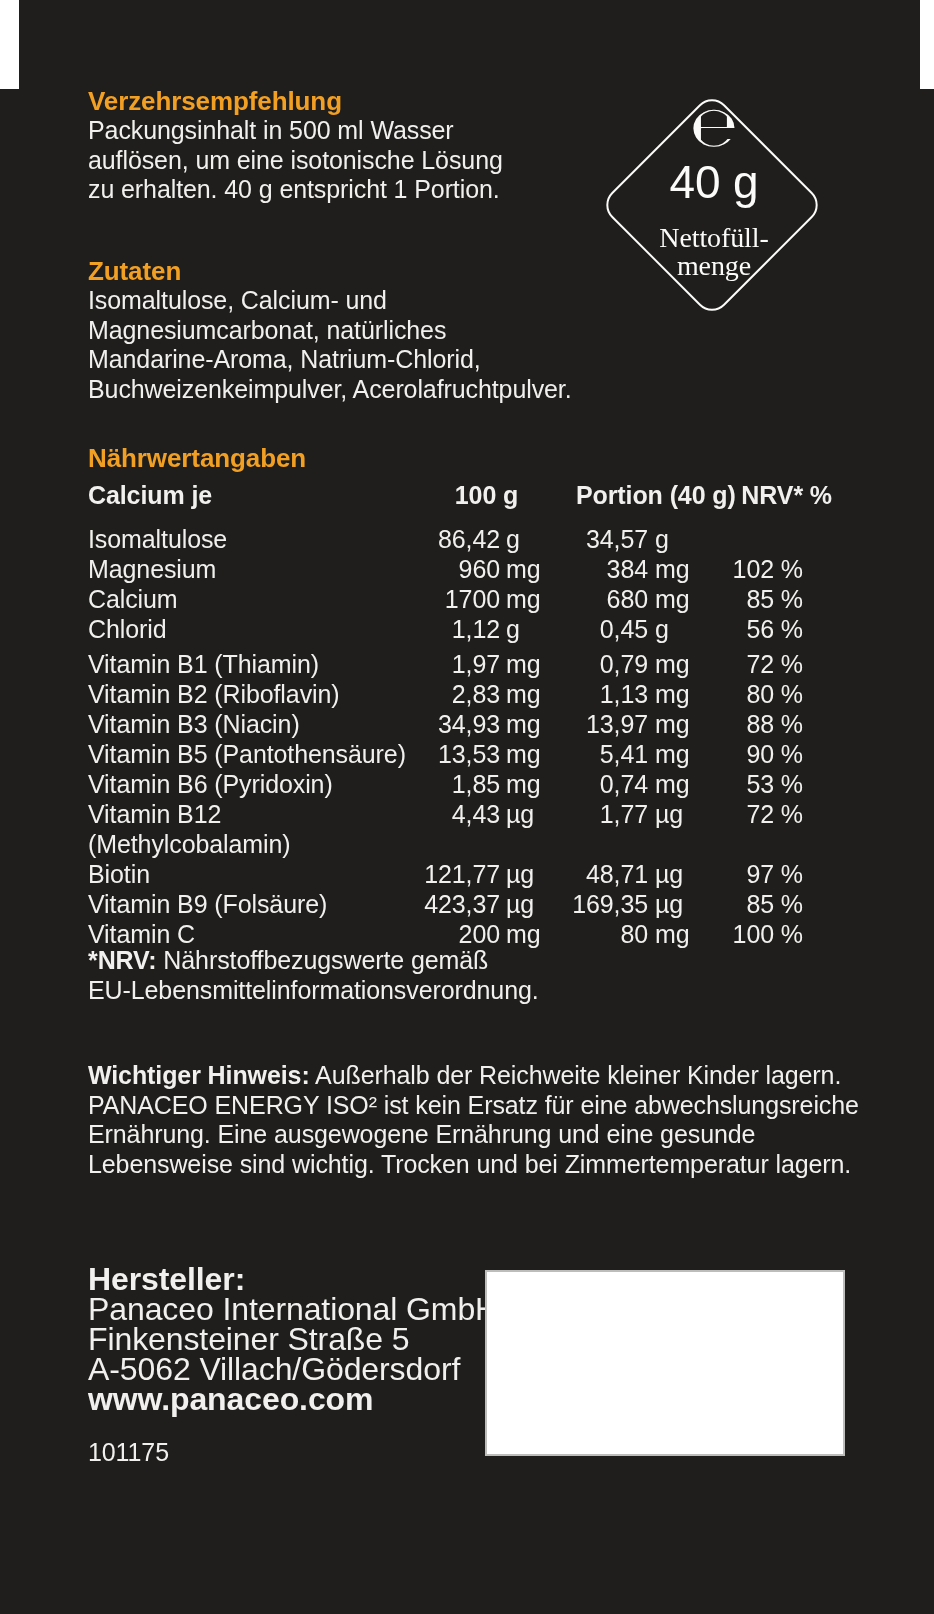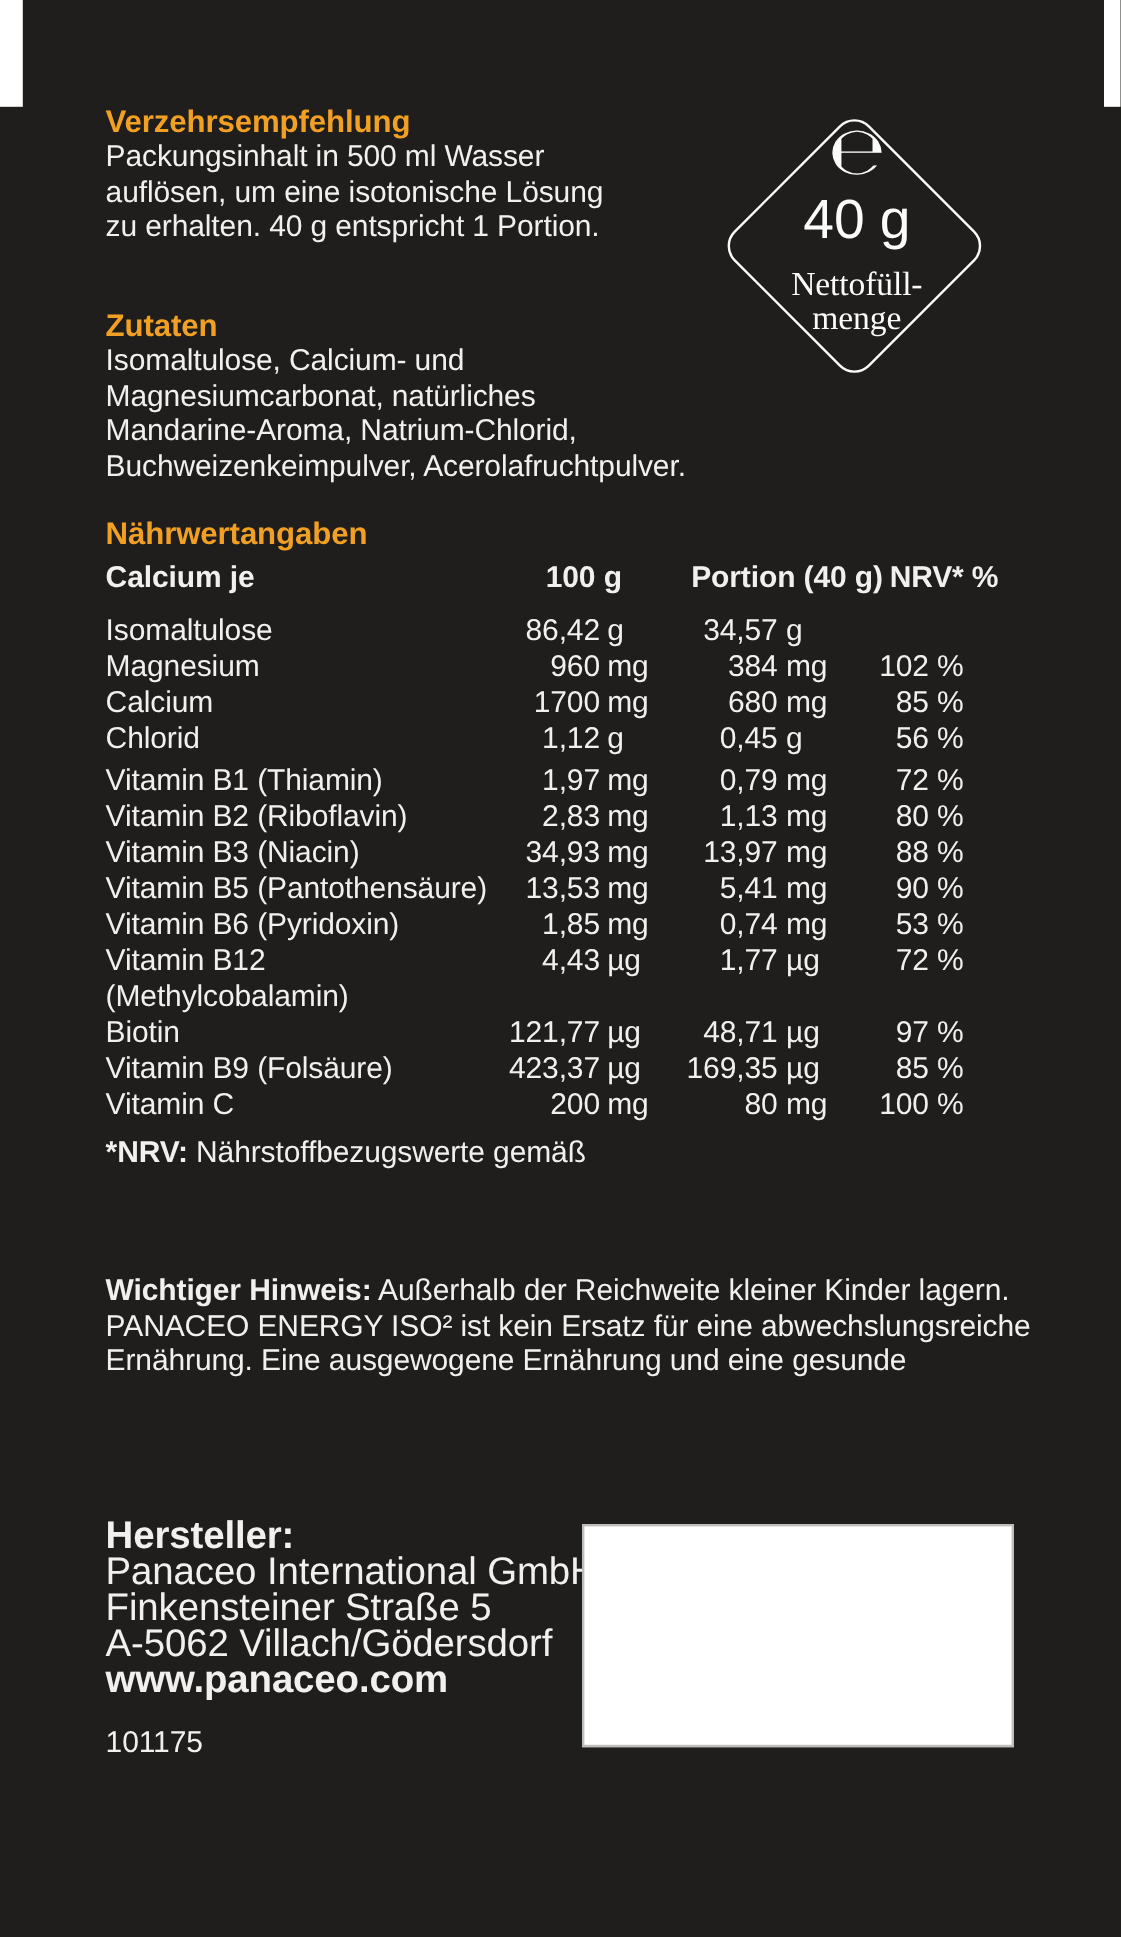--- a/index.html
+++ b/index.html
@@ -26,21 +26,21 @@
     border:2.5px solid #fbfbfa;border-radius:18px;transform:rotate(45deg);
     box-sizing:border-box;background:transparent;
   }
   #diamond-content{position:absolute;left:614px;top:98px;width:200px;text-align:center;color:#fbfbfa;}
   #e-mark{font-family:"DejaVu Sans",sans-serif;font-size:56px;line-height:58px;font-weight:400;}
   #net-amount{font-size:46px;line-height:48px;margin-top:2px;}
   .netto-line{font-size:28px;line-height:28px;font-family:Liberation Serif, serif;}
   #netto-label{margin-top:18px;}
 
   
-  #nutrition{position:absolute;left:88px;top:429px;}
+  #nutrition{position:absolute;left:88px;top:443px;}
   #nutrition-header{display:grid;grid-template-columns:330px 137px 153px 95px;
     font-weight:700;font-size:25px;line-height:30px;margin-top:7px;}
   .hdr-100g{text-align:center;}
   .hdr-portion{text-align:left;transform:translateX(21px);white-space:nowrap;}
   .hdr-nrv{text-align:right;transform:translateX(29px);white-space:nowrap;}
   #nutrition-rows{margin-top:14px;}
   .nrow{display:grid;grid-template-columns:330px 82px 55px 93px 60px 95px;
     font-size:25px;line-height:30px;}
   .nrow .c-name{text-align:left;}
   .nrow .c-v100,.nrow .c-vport,.nrow .c-nrv{text-align:right;}
@@ -207,27 +207,29 @@
           <div class="c-u100">mg</div>
           <div class="c-vport">80</div>
           <div class="c-uport">mg</div>
           <div class="c-nrv">100 %</div>
         </div>
       </div>
   </div>
 
   <div id="nrv-note" class="bodytext">
     <div><b class="b">*NRV:</b><span> Nährstoffbezugswerte gemäß</span></div>
+    <div>EU-Lebensmittelinformationsverordnung.</div>
   </div>
 
   <div id="notice" class="bodytext">
     <div><b class="b">Wichtiger Hinweis:</b><span> Außerhalb der Reichweite kleiner Kinder lagern.</span></div>
     <div>
         <div>PANACEO ENERGY ISO² ist kein Ersatz für eine abwechslungsreiche</div>
         <div>Ernährung. Eine ausgewogene Ernährung und eine gesunde</div>
+        <div>Lebensweise sind wichtig. Trocken und bei Zimmertemperatur lagern.</div>
       </div>
   </div>
 
   <div id="manufacturer">
     <div class="line b">Hersteller:</div>
     <div class="line">Panaceo International GmbH</div>
     <div class="line">Finkensteiner Straße 5</div>
     <div class="line">A-5062 Villach/Gödersdorf</div>
     <div class="line b">www.panaceo.com</div>
   </div>

